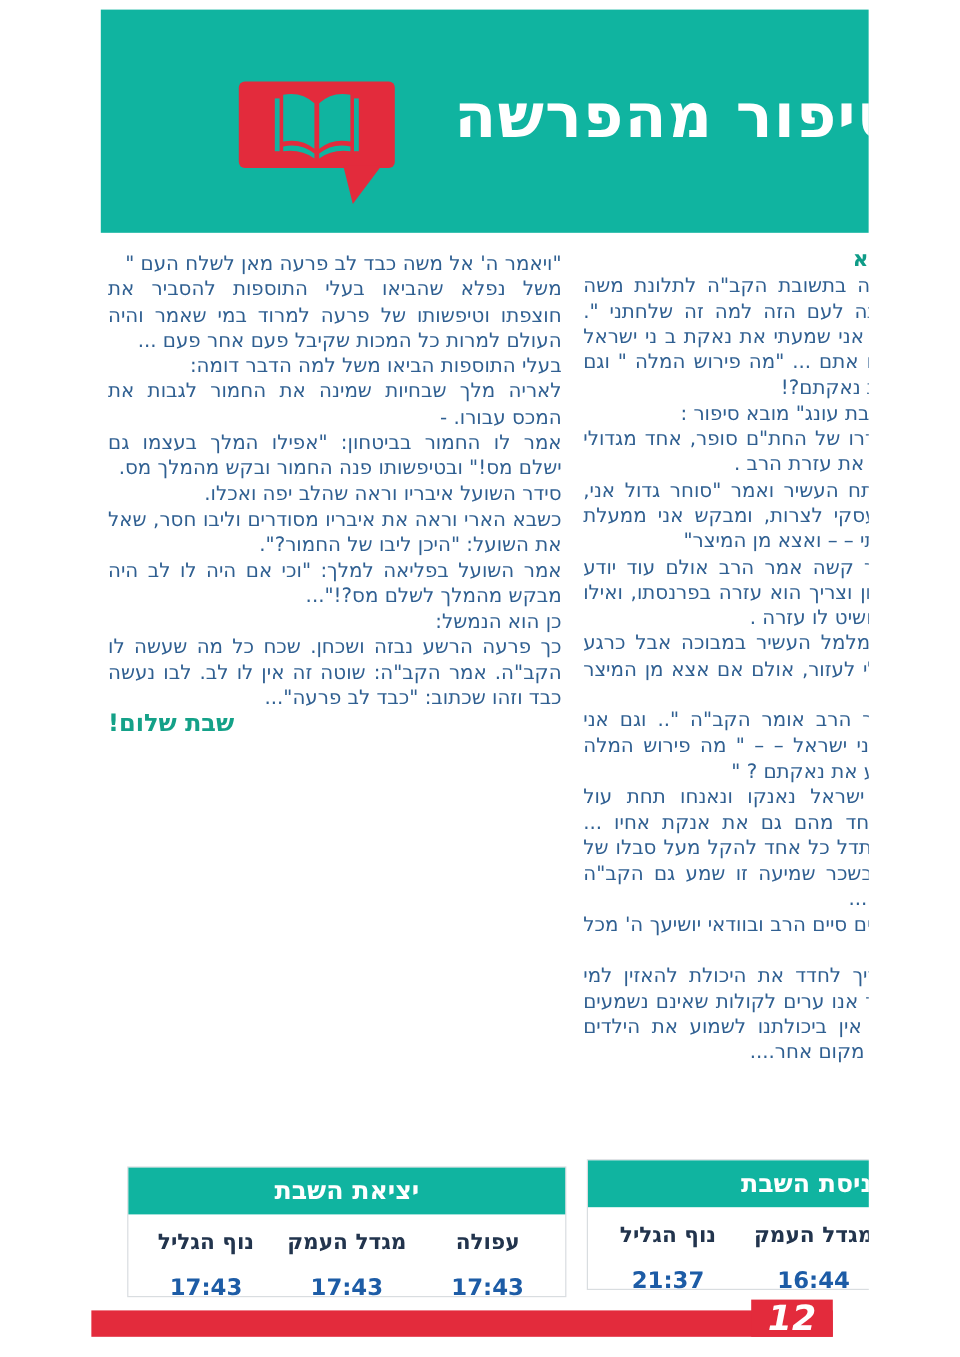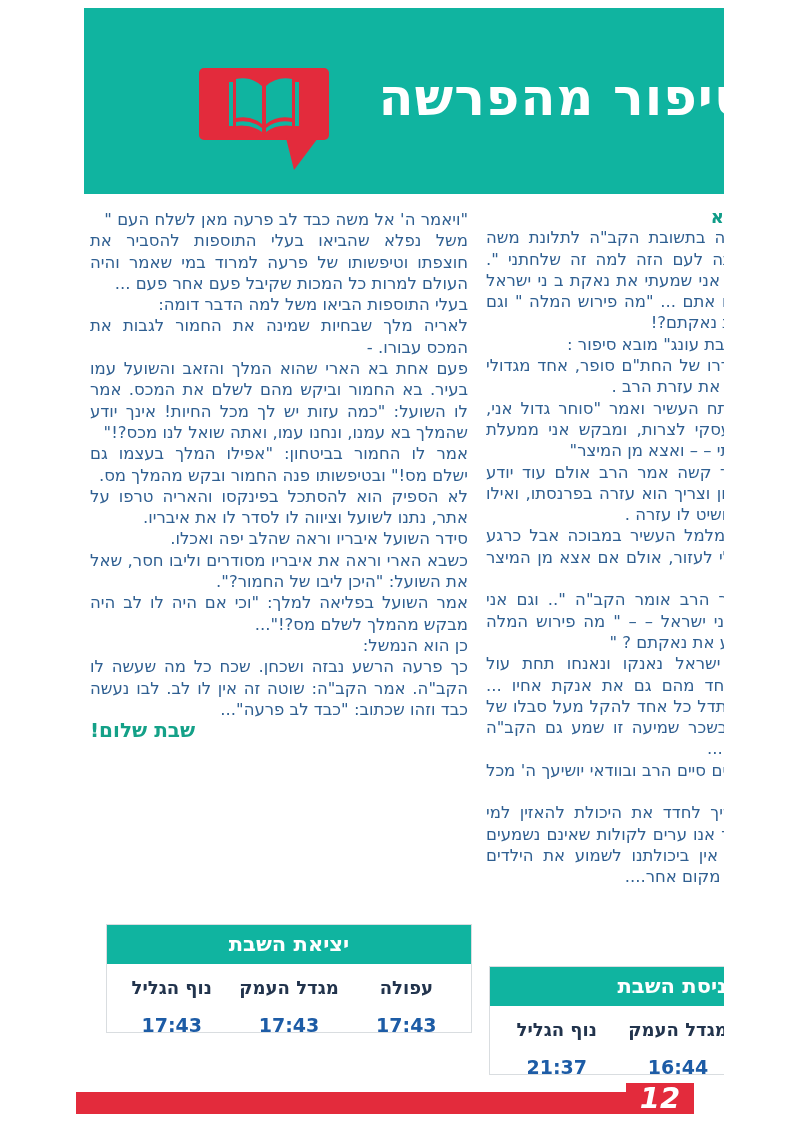--- a/index.html
+++ b/index.html
@@ -26,21 +26,21 @@
   .col-left  { left:14px;  top:209px; width:378px; }
   .section-title { color:#0f9c88; font-weight:bold; font-size:18px; text-align:right; }
   .indent { text-indent:16px; }
   .shabbat-shalom {
     margin-top:16px; text-align:left; color:#14a188;
     font-weight:bold; font-size:20px;
   }
   
   .times-table { position:absolute; background:#ffffff; border:1px solid #d9dde0; }
   .table-entry { left:413px; top:966px; width:378px; height:109px; }
-  .table-exit  { left:30px;  top:924px; width:366px; height:109px; }
+  .table-exit  { left:30px;  top:972px; width:366px; height:109px; }
   .times-header {
     background:#10b4a0; color:#ffffff; font-weight:bold; font-size:21px;
     text-align:center; direction:rtl; padding:7px 0 8px;
   }
   .times-body { display:flex; direction:rtl; padding:13px 6px 0; }
   .times-cell { flex:1; text-align:center; direction:rtl; }
   .city-name { font-weight:bold; font-size:18px; color:#22344d; }
   .city-time { font-weight:bold; font-size:19px; color:#1d5ca6; margin-top:16px; }
   
   .footer-bar { position:absolute; left:0; top:1092px; width:618px; height:22px; background:#e32b3c; }
@@ -97,23 +97,21 @@
     <p>אלא, בשעה שבני ישראל נאנקו ונאנחו תחת עול מצרים, שמע כל אחד מהם גם את אנקת אחיו ... למרות השעבוד, השתדל כל אחד להקל מעל סבלו של רעהו בכל יכולתו, ובשכר שמיעה זו שמע גם הקב"ה את אנחתם והושיעם ...</p>
     <p>עזור אף אתה לאחרים סיים הרב ובוודאי יושיעך ה' מכל צרותיך– !</p>
     <p>כל אחד מאיתנו צריך לחדד את היכולת להאזין למי שמסביבנו . לא תמיד אנו ערים לקולות שאינם נשמעים או שמתוך ההמולה אין ביכולתנו לשמוע את הילדים בכיתה, בבית או בכל מקום אחר....</p>
   </div>
 
   <div class="col col-left">
     <p>"ויאמר ה' אל משה כבד לב פרעה מאן לשלח העם "</p>
     <p>משל נפלא שהביאו בעלי התוספות להסביר את חוצפתו וטיפשותו של פרעה למרוד במי שאמר והיה העולם למרות כל המכות שקיבל פעם אחר פעם ...</p>
     <p>בעלי התוספות הביאו משל למה הדבר דומה:</p>
     <p>לאריה מלך שבחיות שמינה את החמור לגבות את המכס עבורו. -</p>
-    <p>פעם אחת בא הארי שהוא המלך והזאב והשועל עמו בעיר. בא החמור וביקש מהם לשלם את המכס. אמר לו השועל: "כמה עזות יש לך מכל החיות! אינך יודע שהמלך בא עמנו, ונחנו עמו, ואתה שואל לנו מכס?!"</p>
     <p>אמר לו החמור בביטחון: "אפילו המלך בעצמו גם ישלם מס!" ובטיפשותו פנה החמור ובקש מהמלך מס.</p>
-    <p>לא הספיק הוא להסתכל בפינקסו והאריה טרפו על אתר, נתנו לשועל וציווה לו לסדר לו את איבריו.</p>
     <p>סידר השועל איבריו וראה שהלב יפה ואכלו.</p>
     <p>כשבא הארי וראה את איבריו מסודרים וליבו חסר, שאל את השועל: "היכן ליבו של החמור?".</p>
     <p>אמר השועל בפליאה למלך: "וכי אם היה לו לב היה מבקש מהמלך לשלם מס?!"...</p>
     <p>כן הוא הנמשל:</p>
     <p>כך פרעה הרשע נבזה ושכחן. שכח כל מה שעשה לו הקב"ה. אמר הקב"ה: שוטה זה אין לו לב. לבו נעשה כבד וזהו שכתוב: "כבד לב פרעה"...</p>
     <p class="shabbat-shalom">שבת שלום!</p>
   </div>
 
   <div class="times-table table-entry">
     <div class="times-header">כניסת השבת</div>

